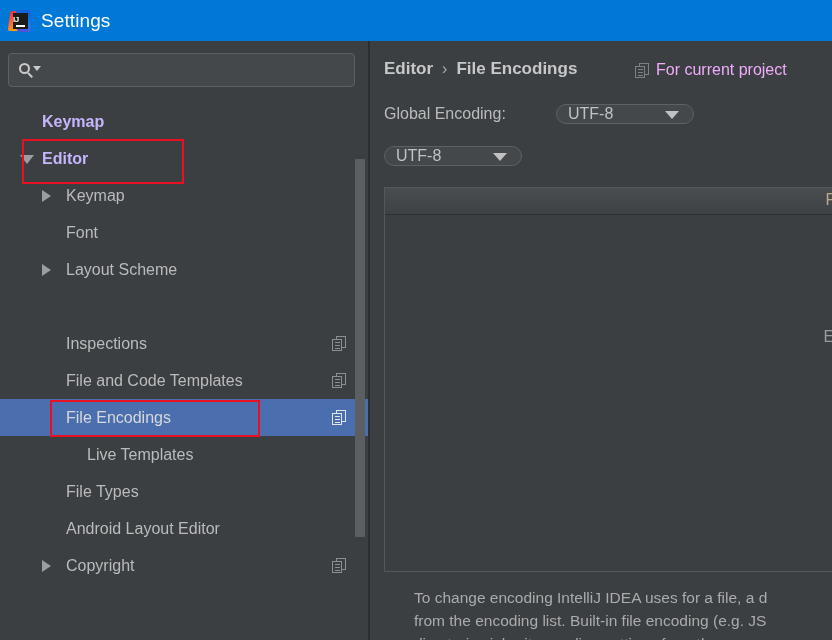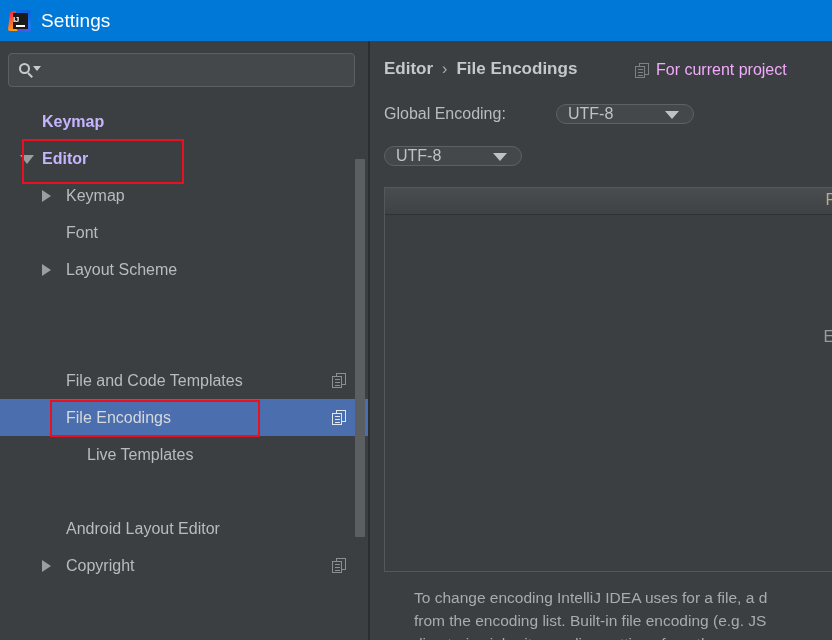--- a/index.html
+++ b/index.html
@@ -368,40 +368,52 @@
           <div class="tree-arrow collapsed" style="left: 42px;"></div>
           <span class="tree-label" style="left: 66px;">Keymap</span>
         </div>
         <div class="tree-row" style="top: 111px;">
           <span class="tree-label" style="left: 66px;">Font</span>
         </div>
         <div class="tree-row" style="top: 148px;">
           <div class="tree-arrow collapsed" style="left: 42px;"></div>
           <span class="tree-label" style="left: 66px;">Layout Scheme</span>
         </div>
+        <div class="tree-row" style="top: 222px;">
+          <span class="tree-label" style="left: 66px;">Inspections</span>
+          <div class="copy-icon">
+            <div class="back"></div>
+            <div class="front">
+              <i></i>
+            </div>
+          </div>
+        </div>
         <div class="tree-row" style="top: 259px;">
           <span class="tree-label" style="left: 66px;">File and Code Templates</span>
           <div class="copy-icon">
             <div class="back"></div>
             <div class="front">
               <i></i>
             </div>
           </div>
         </div>
         <div class="tree-row selected" style="top: 296px;">
           <span class="tree-label" style="left: 66px;">File Encodings</span>
           <div class="copy-icon">
             <div class="back"></div>
             <div class="front">
               <i></i>
             </div>
           </div>
         </div>
         <div class="tree-row" style="top: 333px; margin-left: 21px;">
           <span class="tree-label" style="left: 66px;">Live Templates</span>
+        </div>
+        <div class="tree-row" style="top: 370px;">
+          <span class="tree-label" style="left: 66px;">File Types</span>
         </div>
         <div class="tree-row" style="top: 407px;">
           <span class="tree-label" style="left: 66px;">Android Layout Editor</span>
         </div>
         <div class="tree-row" style="top: 444px;">
           <div class="tree-arrow collapsed" style="left: 42px;"></div>
           <span class="tree-label" style="left: 66px;">Copyright</span>
           <div class="copy-icon">
             <div class="back"></div>
             <div class="front">

